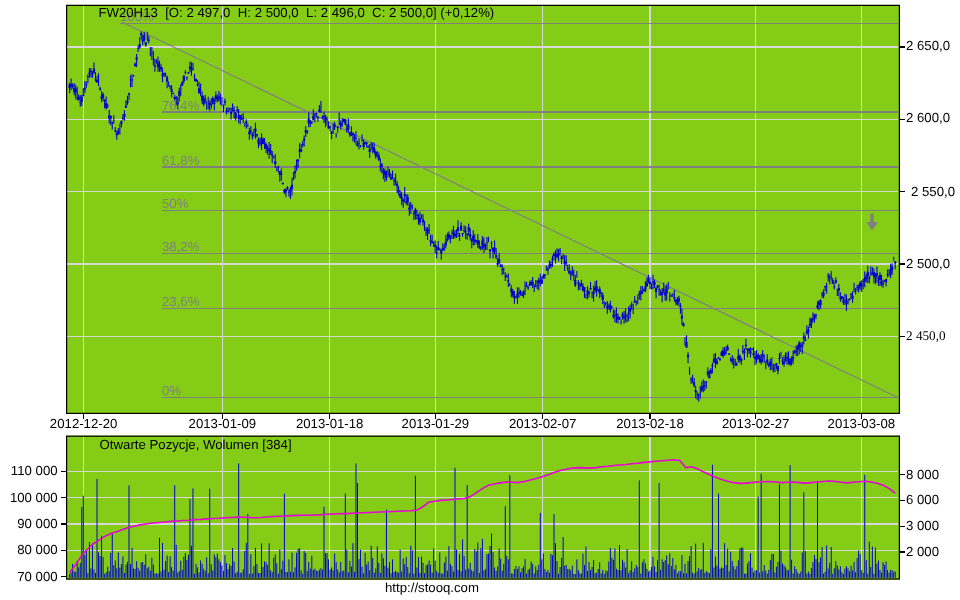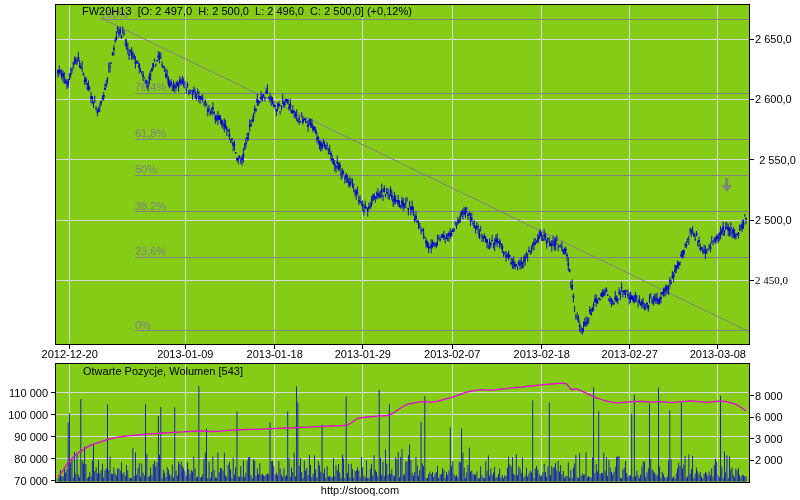--- a/index.html
+++ b/index.html
@@ -1708,21 +1708,21 @@
       <rect x="684.5225092250922" y="113.29523473378764" width="0.8" height="4.2047652662123625" fill="#0000cc"></rect>
       <rect x="685.7918819188192" y="110.91180802548138" width="0.8" height="6.588191974518622" fill="#0000cc"></rect>
       <rect x="687.0612546125462" y="111.22042671100634" width="0.8" height="6.27957328899366" fill="#0000cc"></rect>
       <rect x="688.3306273062731" y="112.45703115275839" width="0.8" height="5.04296884724161" fill="#0000cc"></rect>
       <rect x="689.6" y="112.22576964488293" width="0.8" height="5.274230355117069" fill="#0000cc"></rect>
       <polyline points="2.0,113.2 7.0,106.7 12.0,99.0 17.0,93.5 21.9,89.1 26.9,85.9 31.9,82.6 36.9,80.4 41.9,78.9 46.9,77.1 51.9,75.4 56.8,74.3 61.8,73.2 66.8,72.5 71.8,71.9 76.8,71.4 81.8,71.0 86.8,70.5 91.7,70.1 96.7,69.7 101.7,69.5 106.7,69.0 111.7,68.8 116.7,68.4 121.7,68.1 126.6,67.9 131.6,67.5 136.6,67.3 141.6,67.0 146.6,67.0 151.6,67.3 156.6,67.5 161.5,67.3 166.5,66.8 171.5,66.4 176.5,66.2 181.5,66.0 186.5,65.7 191.4,65.5 196.4,65.3 201.4,65.3 206.4,65.1 211.4,64.9 216.4,64.6 221.4,64.4 226.3,64.2 231.3,64.0 236.3,63.8 241.3,63.5 246.3,63.3 251.3,63.1 256.3,62.9 261.2,62.7 266.2,62.5 271.2,62.2 276.2,62.0 281.2,61.8 286.2,61.6 291.2,61.1 296.1,58.5 301.1,54.6 306.1,53.7 311.1,53.0 316.1,52.6 321.1,52.2 326.1,51.9 331.0,51.5 336.0,49.8 341.0,46.5 346.0,43.2 351.0,40.4 356.0,39.3 361.0,38.4 365.9,37.7 370.9,37.9 375.9,38.2 380.9,37.3 385.9,36.0 390.9,34.7 395.9,33.3 400.8,31.6 405.8,29.8 410.8,28.1 415.8,27.0 420.8,26.1 425.8,25.7 430.8,25.9 435.7,26.1 440.7,25.7 445.7,25.0 450.7,24.6 455.7,23.9 460.7,23.5 465.7,23.1 470.6,22.4 475.6,22.0 480.6,21.3 485.6,20.9 490.6,20.4 495.6,20.0 500.6,19.6 505.5,19.1 510.5,19.8 515.5,25.7 520.5,25.0 525.5,26.8 530.5,29.4 535.4,31.6 540.4,33.8 545.4,35.5 550.4,37.1 555.4,38.2 560.4,38.8 565.4,38.6 570.3,38.2 575.3,37.7 580.3,37.5 585.3,37.3 590.3,37.7 595.3,38.2 600.3,37.9 605.2,37.7 610.2,38.2 615.2,38.6 620.2,38.2 625.2,37.7 630.2,37.3 635.2,36.9 640.1,37.3 645.1,37.9 650.1,38.4 655.1,37.9 660.1,37.5 665.1,37.1 670.1,37.7 675.0,38.8 680.0,40.4 685.0,43.2 690.0,46.9" fill="none" stroke="#e800d8" stroke-width="1.3"></polyline>
     </svg>
 </div>
 
 <div id="main-title" class="chart-title">FW20H13  [O: 2 497,0  H: 2 500,0  L: 2 496,0  C: 2 500,0] (+0,12%)</div>
-<div id="bottom-title" class="chart-title">Otwarte Pozycje, Wolumen [543]</div>
+<div id="bottom-title" class="chart-title">Otwarte Pozycje, Wolumen [384]</div>
 
 <svg id="ticks-svg" width="800" height="500" style="z-index:4;pointer-events:none;">
     <line x1="749" y1="39.099999999999994" x2="754" y2="39.099999999999994" stroke="#000000" stroke-width="1" shape-rendering="crispEdges"></line>
     <line x1="749" y1="99.4" x2="754" y2="99.4" stroke="#000000" stroke-width="1" shape-rendering="crispEdges"></line>
     <line x1="749" y1="159.7" x2="754" y2="159.7" stroke="#000000" stroke-width="1" shape-rendering="crispEdges"></line>
     <line x1="749" y1="220" x2="754" y2="220" stroke="#000000" stroke-width="1" shape-rendering="crispEdges"></line>
     <line x1="749" y1="280.3" x2="754" y2="280.3" stroke="#000000" stroke-width="1" shape-rendering="crispEdges"></line>
     <line x1="69.696" y1="345" x2="69.696" y2="349" stroke="#000000" stroke-width="1" shape-rendering="crispEdges"></line>
     <line x1="185.28" y1="345" x2="185.28" y2="349" stroke="#000000" stroke-width="1" shape-rendering="crispEdges"></line>
     <line x1="274.72" y1="345" x2="274.72" y2="349" stroke="#000000" stroke-width="1" shape-rendering="crispEdges"></line>

